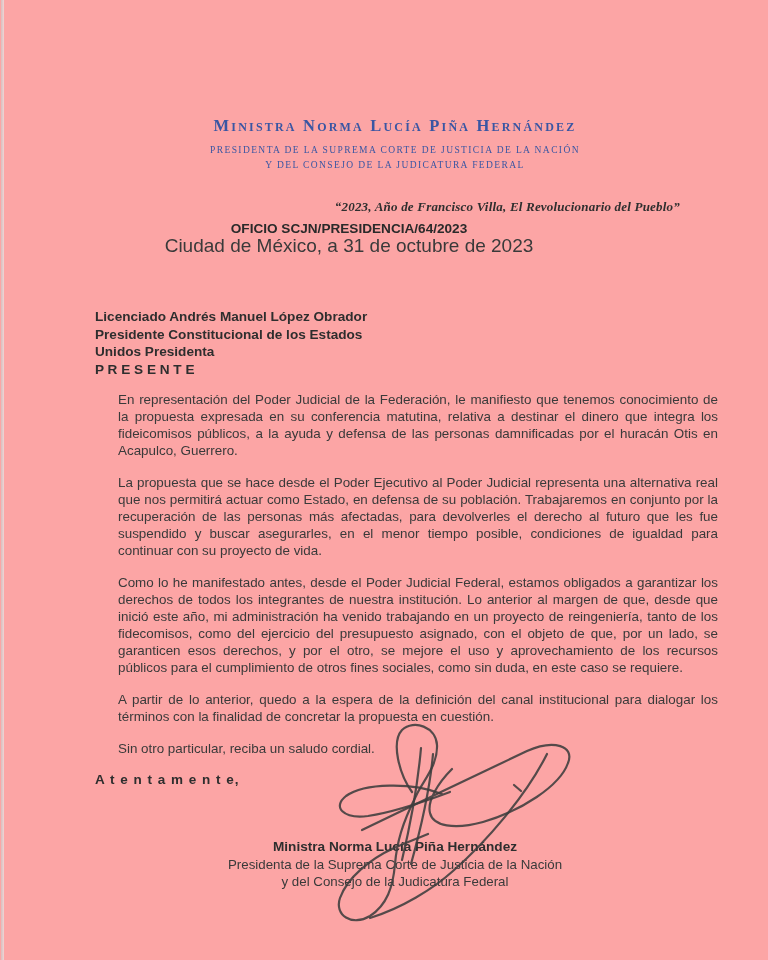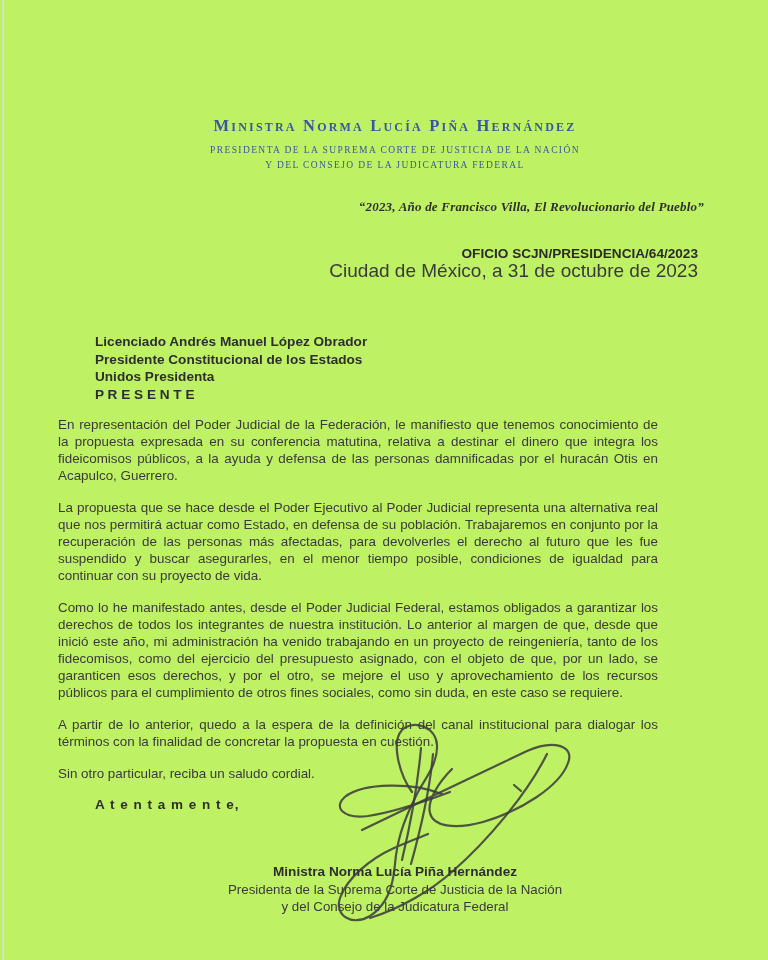--- a/index.html
+++ b/index.html
@@ -4,21 +4,21 @@
 <style>
   * { margin: 0; padding: 0; box-sizing: border-box; }
   html, body { background: #ffffff; }
   body { font-family: "Liberation Sans", sans-serif; }
 
   .page {
     position: relative;
     width: 768px;
     height: 960px;
     margin: 0 auto;
-    background: #bef264;
+    background: #fca5a5;
     overflow: hidden;
     color: #383838;
   }
   .scan-edge {
     position: absolute;
     left: 1px; top: 0;
     width: 3px; height: 100%;
     background: linear-gradient(90deg, #c9c9c9, #e9e9e9);
     opacity: 0.7;
   }
@@ -45,33 +45,33 @@
     letter-spacing: 1.4px;
     color: #3a56a3;
     text-transform: uppercase;
     line-height: 15px;
   }
   .lh-sub.first { margin-top: 7px; }
 
   
   .year-legend {
     margin-top: 26px;
-    padding-right: 64px;
+    padding-right: 88px;
     text-align: right;
     font-family: "Liberation Serif", serif;
     font-style: italic;
     font-weight: bold;
     font-size: 13px;
     color: #2f2f2f;
     letter-spacing: 0.2px;
   }
   .oficio-block {
-    margin-top: 30px;
+    margin-top: 5px;
     padding-right: 70px;
-    text-align: right;
+    text-align: center;
     line-height: 17px;
   }
   .oficio-num {
     font-weight: bold;
     font-size: 13.6px;
     color: #2a2a2a;
   }
   .place-date {
     font-size: 19px;
     color: #3a3a3a;
@@ -83,21 +83,21 @@
     margin-left: 95px;
     font-weight: bold;
     font-size: 13.6px;
     color: #2e2e2e;
     line-height: 17.5px;
   }
 
   
   .body-text {
     margin-top: 13px;
-    margin-left: 58px;
+    margin-left: 118px;
     width: 600px;
   }
   .body-text p {
     font-size: 13.4px;
     line-height: 17px;
     text-align: justify;
     color: #3a3a3a;
     margin-bottom: 15px;
   }
 

